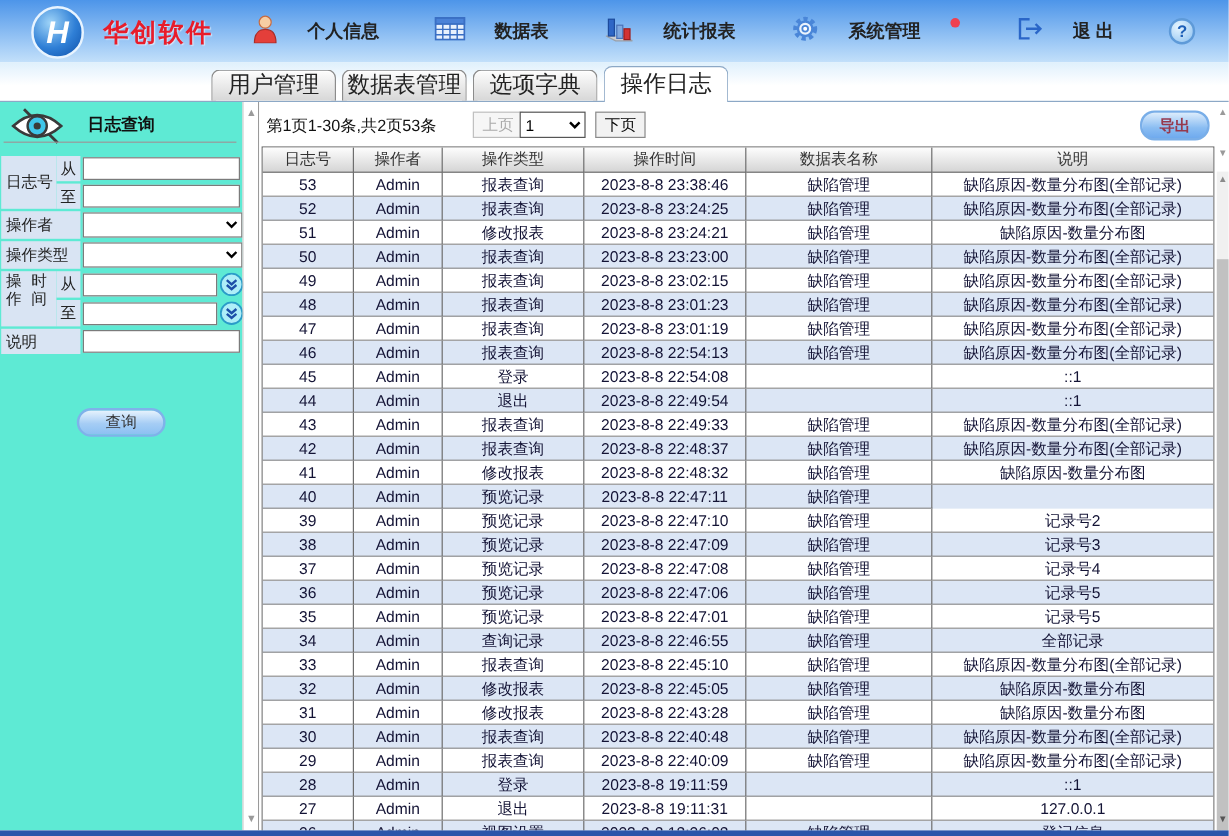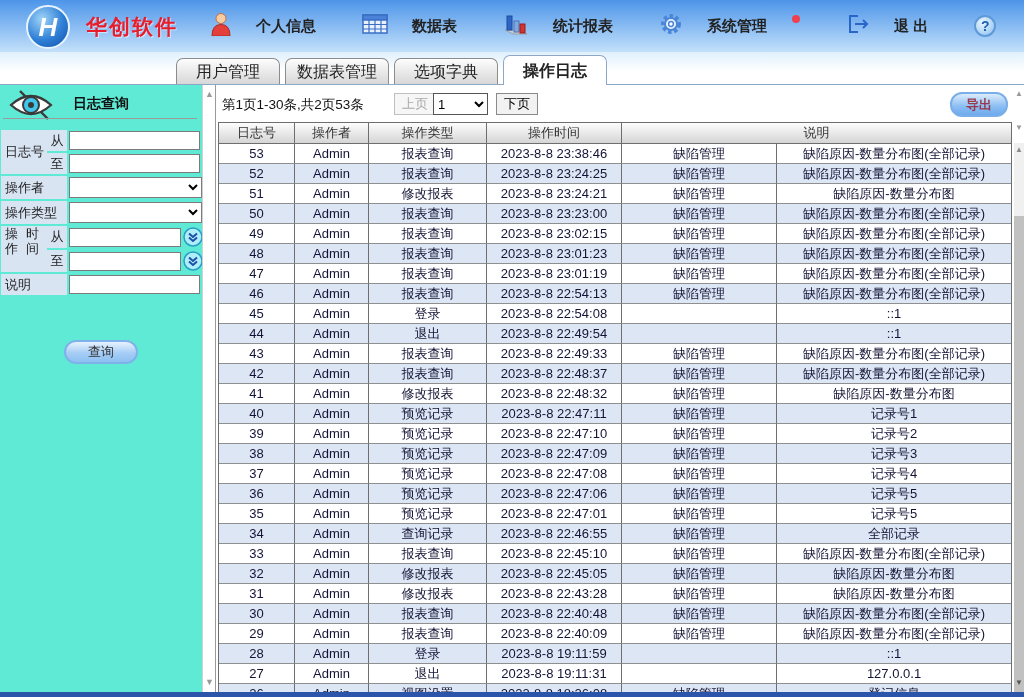--- a/index.html
+++ b/index.html
@@ -23,24 +23,24 @@
            background:radial-gradient(circle at 35% 30%, #e8f6ff, #8cc0f0);
            border:2px solid #5e9ad8; color:#1d5fb8; font-weight:bold; font-size:14px;
            text-align:center; line-height:19px; }
 
   
   .tabstrip { position:absolute; left:0; top:52px; width:1024px; height:33px;
               background:linear-gradient(#dff0fc,#ffffff 60%); border-bottom:1px solid #8ca8c6; }
   .tabs { position:absolute; left:176px; bottom:0; display:flex; align-items:flex-end; }
   .tab { width:104px; height:26px; margin-right:5px; border:1px solid #8c8c8c; border-bottom:none;
          border-radius:7px 7px 0 0; background:linear-gradient(#fdfdfd,#d7d7d7);
-         font-size:16px; color:#222; text-align:center; line-height:25px; cursor:pointer;
+         font-size:19px; color:#222; text-align:center; line-height:25px; cursor:pointer;
          box-shadow:inset 0 1px 0 #fff; }
   .tab.active { height:30px; background:#fff; border-color:#8ca8c6; line-height:29px;
-                position:relative; z-index:2; margin-bottom:-1px; font-weight:bold; }
+                position:relative; z-index:2; margin-bottom:-1px; font-weight:normal; }
 
   
   .content { position:absolute; left:0; top:85px; width:1024px; height:607px; overflow:hidden; background:#fff; }
 
   
   .sidebar { position:absolute; left:0; top:0; width:202px; height:607px; background:#5eead4; }
   .side-title-row { position:absolute; left:0; top:5px; width:202px; height:28px; }
   .eye-wrap { position:absolute; left:8px; top:0px; }
   .side-title { position:absolute; left:0; top:5px; width:202px; text-align:center;
                 font-size:14px; font-weight:bold; color:#111; }
@@ -272,20 +272,21 @@
         <button class="pg-btn" style="left:280px;">下页</button>
         <button class="export-btn">导出</button>
       </div>
 
       <div class="ltable">
         <div class="thead">
             <div class="tcell c0">日志号</div>
             <div class="tcell c1">操作者</div>
             <div class="tcell c2">操作类型</div>
             <div class="tcell c3">操作时间</div>
+            <div class="tcell c4">数据表名称</div>
             <div class="tcell c5">说明</div>
           </div>
         <div>
             <div class="trow">
               <div class="tcell c0">53</div>
               <div class="tcell c1">Admin</div>
               <div class="tcell c2">报表查询</div>
               <div class="tcell c3">2023-8-8 23:38:46</div>
               <div class="tcell c4">缺陷管理</div>
               <div class="tcell c5">缺陷原因-数量分布图(全部记录)</div>
@@ -385,21 +386,20 @@
               <div class="tcell c3">2023-8-8 22:48:32</div>
               <div class="tcell c4">缺陷管理</div>
               <div class="tcell c5">缺陷原因-数量分布图</div>
             </div>
             <div class="trow alt">
               <div class="tcell c0">40</div>
               <div class="tcell c1">Admin</div>
               <div class="tcell c2">预览记录</div>
               <div class="tcell c3">2023-8-8 22:47:11</div>
               <div class="tcell c4">缺陷管理</div>
-              <div class="tcell c5">记录号1</div>
             </div>
             <div class="trow">
               <div class="tcell c0">39</div>
               <div class="tcell c1">Admin</div>
               <div class="tcell c2">预览记录</div>
               <div class="tcell c3">2023-8-8 22:47:10</div>
               <div class="tcell c4">缺陷管理</div>
               <div class="tcell c5">记录号2</div>
             </div>
             <div class="trow alt">

